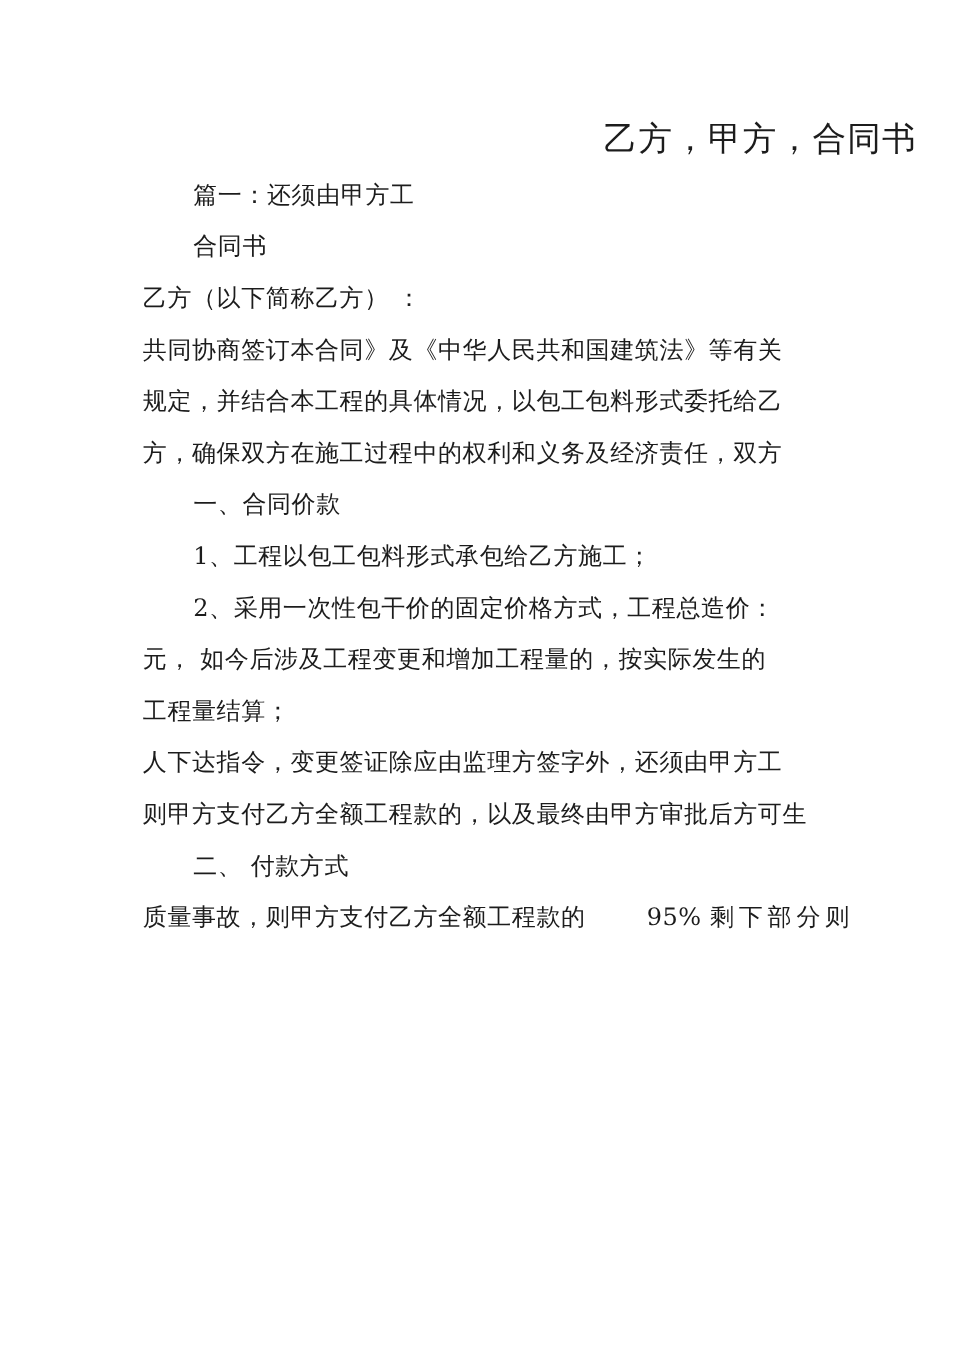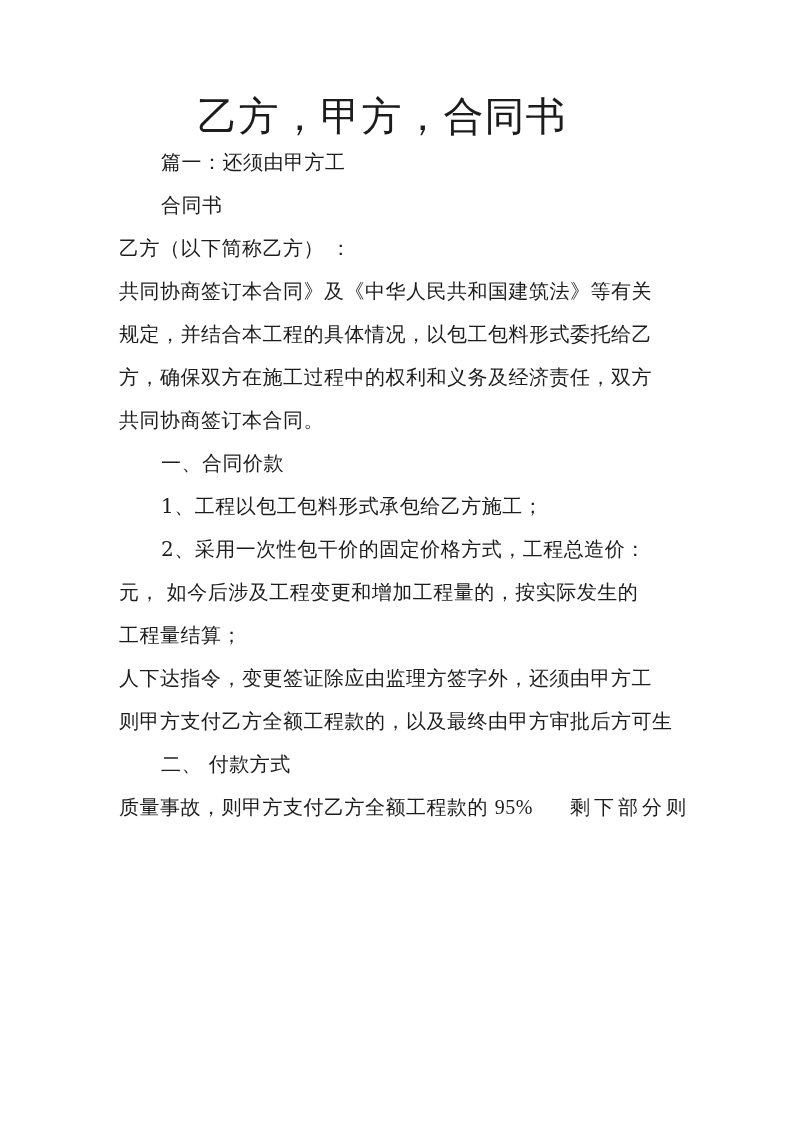--- a/index.html
+++ b/index.html
@@ -14,22 +14,22 @@
     background: #ffffff;
     overflow: hidden;
     font-family: "DejaVu Serif", "Liberation Serif", serif;
     color: #1c1c1c;
   }
   .doc-title {
     position: absolute;
     top: 97px;
     left: 0;
     width: 764px;
-    text-align: center;
-    font-size: 40px;
+    text-align: right;
+    font-size: 28px;
     line-height: 38px;
     white-space: nowrap;
     letter-spacing: 1px;
   }
   .content {
     position: absolute;
     top: 141px;
     left: 119px;
     width: 560px;
   }
@@ -38,43 +38,42 @@
     line-height: 43px;
     font-size: 20px;
     white-space: nowrap;
     letter-spacing: 0.5px;
   }
   .line.indent {
     padding-left: 42px;
   }
   .pct-gap-left {
     display: inline-block;
-    font-family: Liberation Serif, serif;
+    margin-left: 44px;
   }
   .pct-gap-right {
     display: inline-block;
-    margin-left: 30px;
+    margin-left: 0;
     letter-spacing: 4px;
   }
 </style>
 </head>
 <body>
 
 <div class="page">
 
   <div class="doc-title">乙方，甲方，合同书</div>
 
   <div class="content">
     <div class="line indent">篇一：还须由甲方工</div>
     <div class="line indent">合同书</div>
     <div class="line">乙方（以下简称乙方） ：</div>
     <div class="line">共同协商签订本合同》及《中华人民共和国建筑法》等有关</div>
     <div class="line">规定，并结合本工程的具体情况，以包工包料形式委托给乙</div>
     <div class="line">方，确保双方在施工过程中的权利和义务及经济责任，双方</div>
-    <div class="line">共同协商签订本合同。</div>
     <div class="line indent">一、合同价款</div>
     <div class="line indent">1、工程以包工包料形式承包给乙方施工；</div>
     <div class="line indent">2、采用一次性包干价的固定价格方式，工程总造价：</div>
     <div class="line">元， 如今后涉及工程变更和增加工程量的，按实际发生的</div>
     <div class="line">工程量结算；</div>
     <div class="line">人下达指令，变更签证除应由监理方签字外，还须由甲方工</div>
     <div class="line">则甲方支付乙方全额工程款的，以及最终由甲方审批后方可生</div>
     <div class="line indent">二、 付款方式</div>
     <div class="line">
       <span>质量事故，则甲方支付乙方全额工程款的</span>

